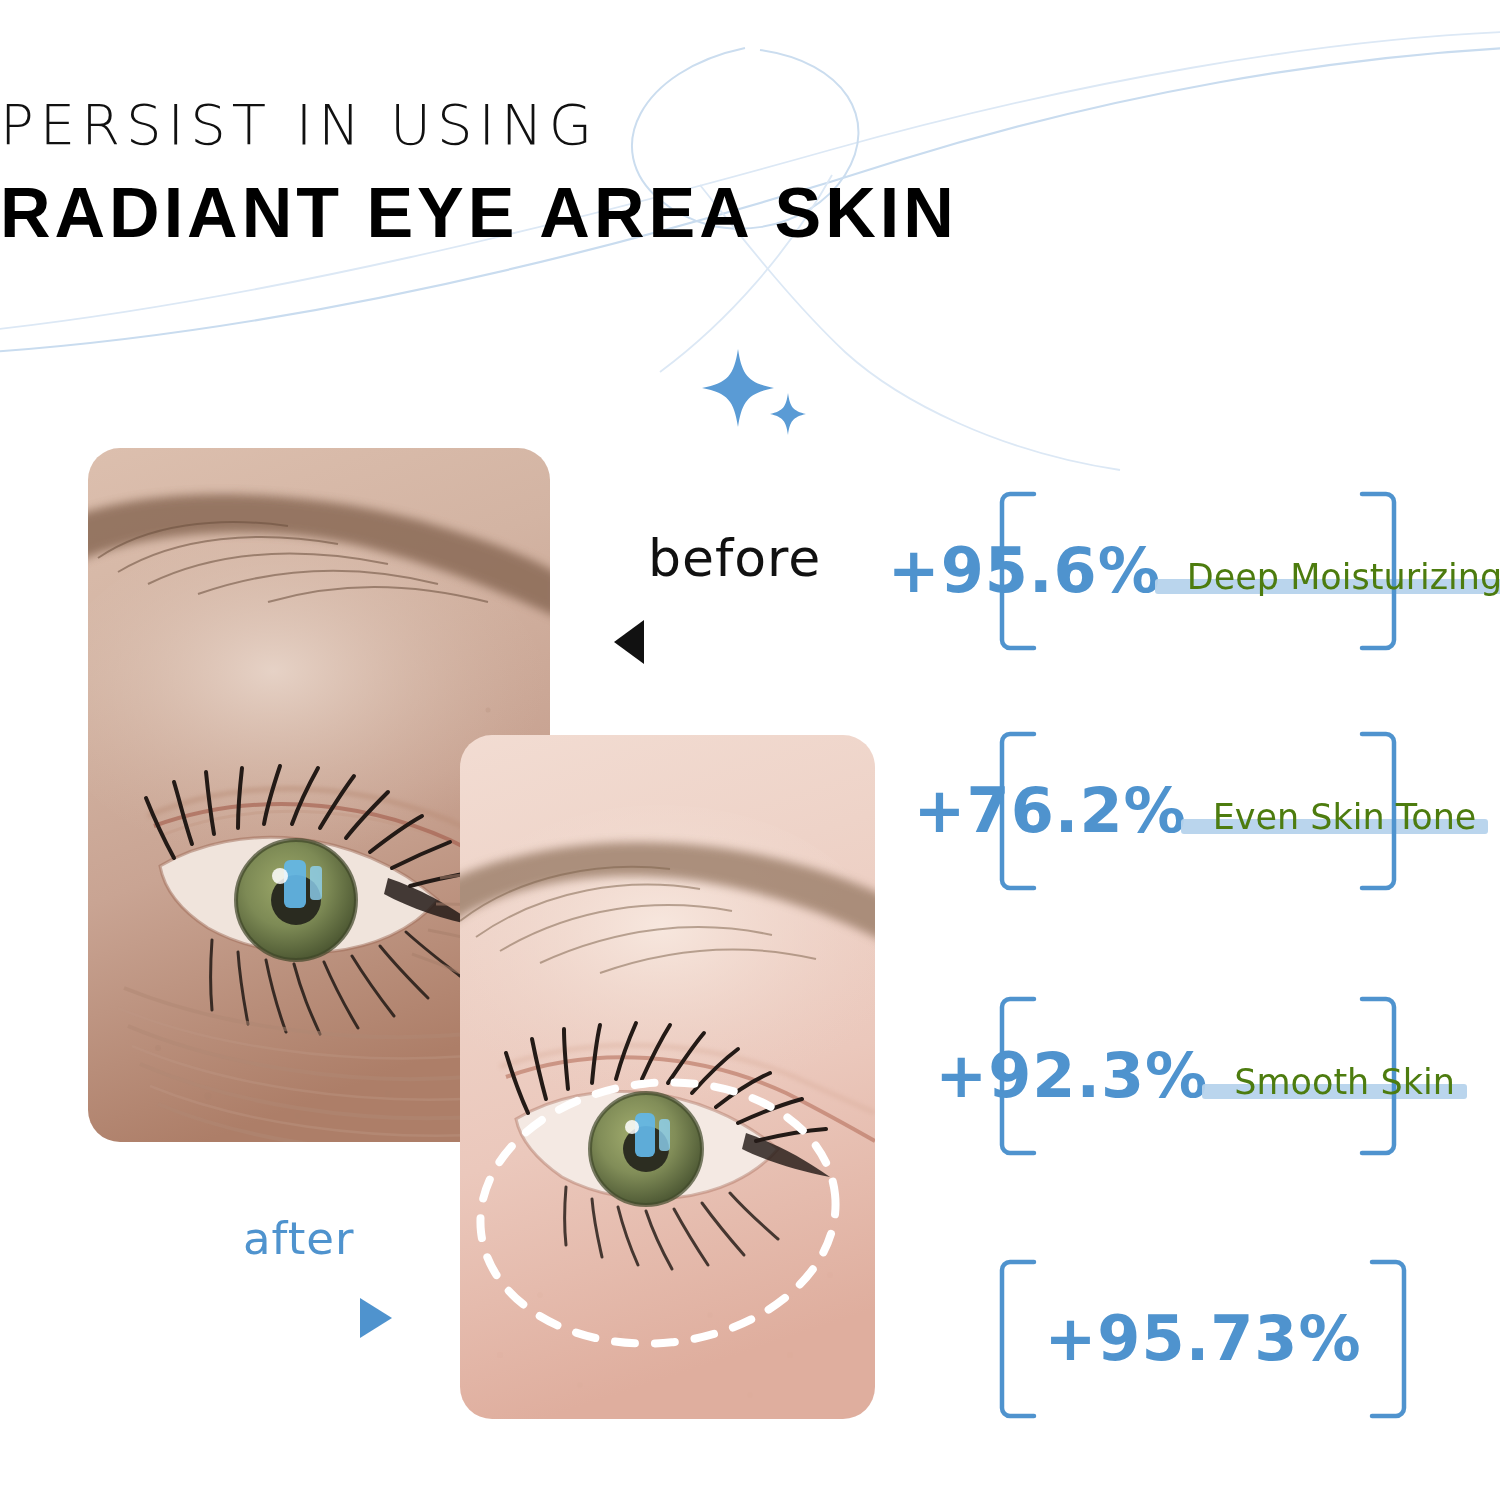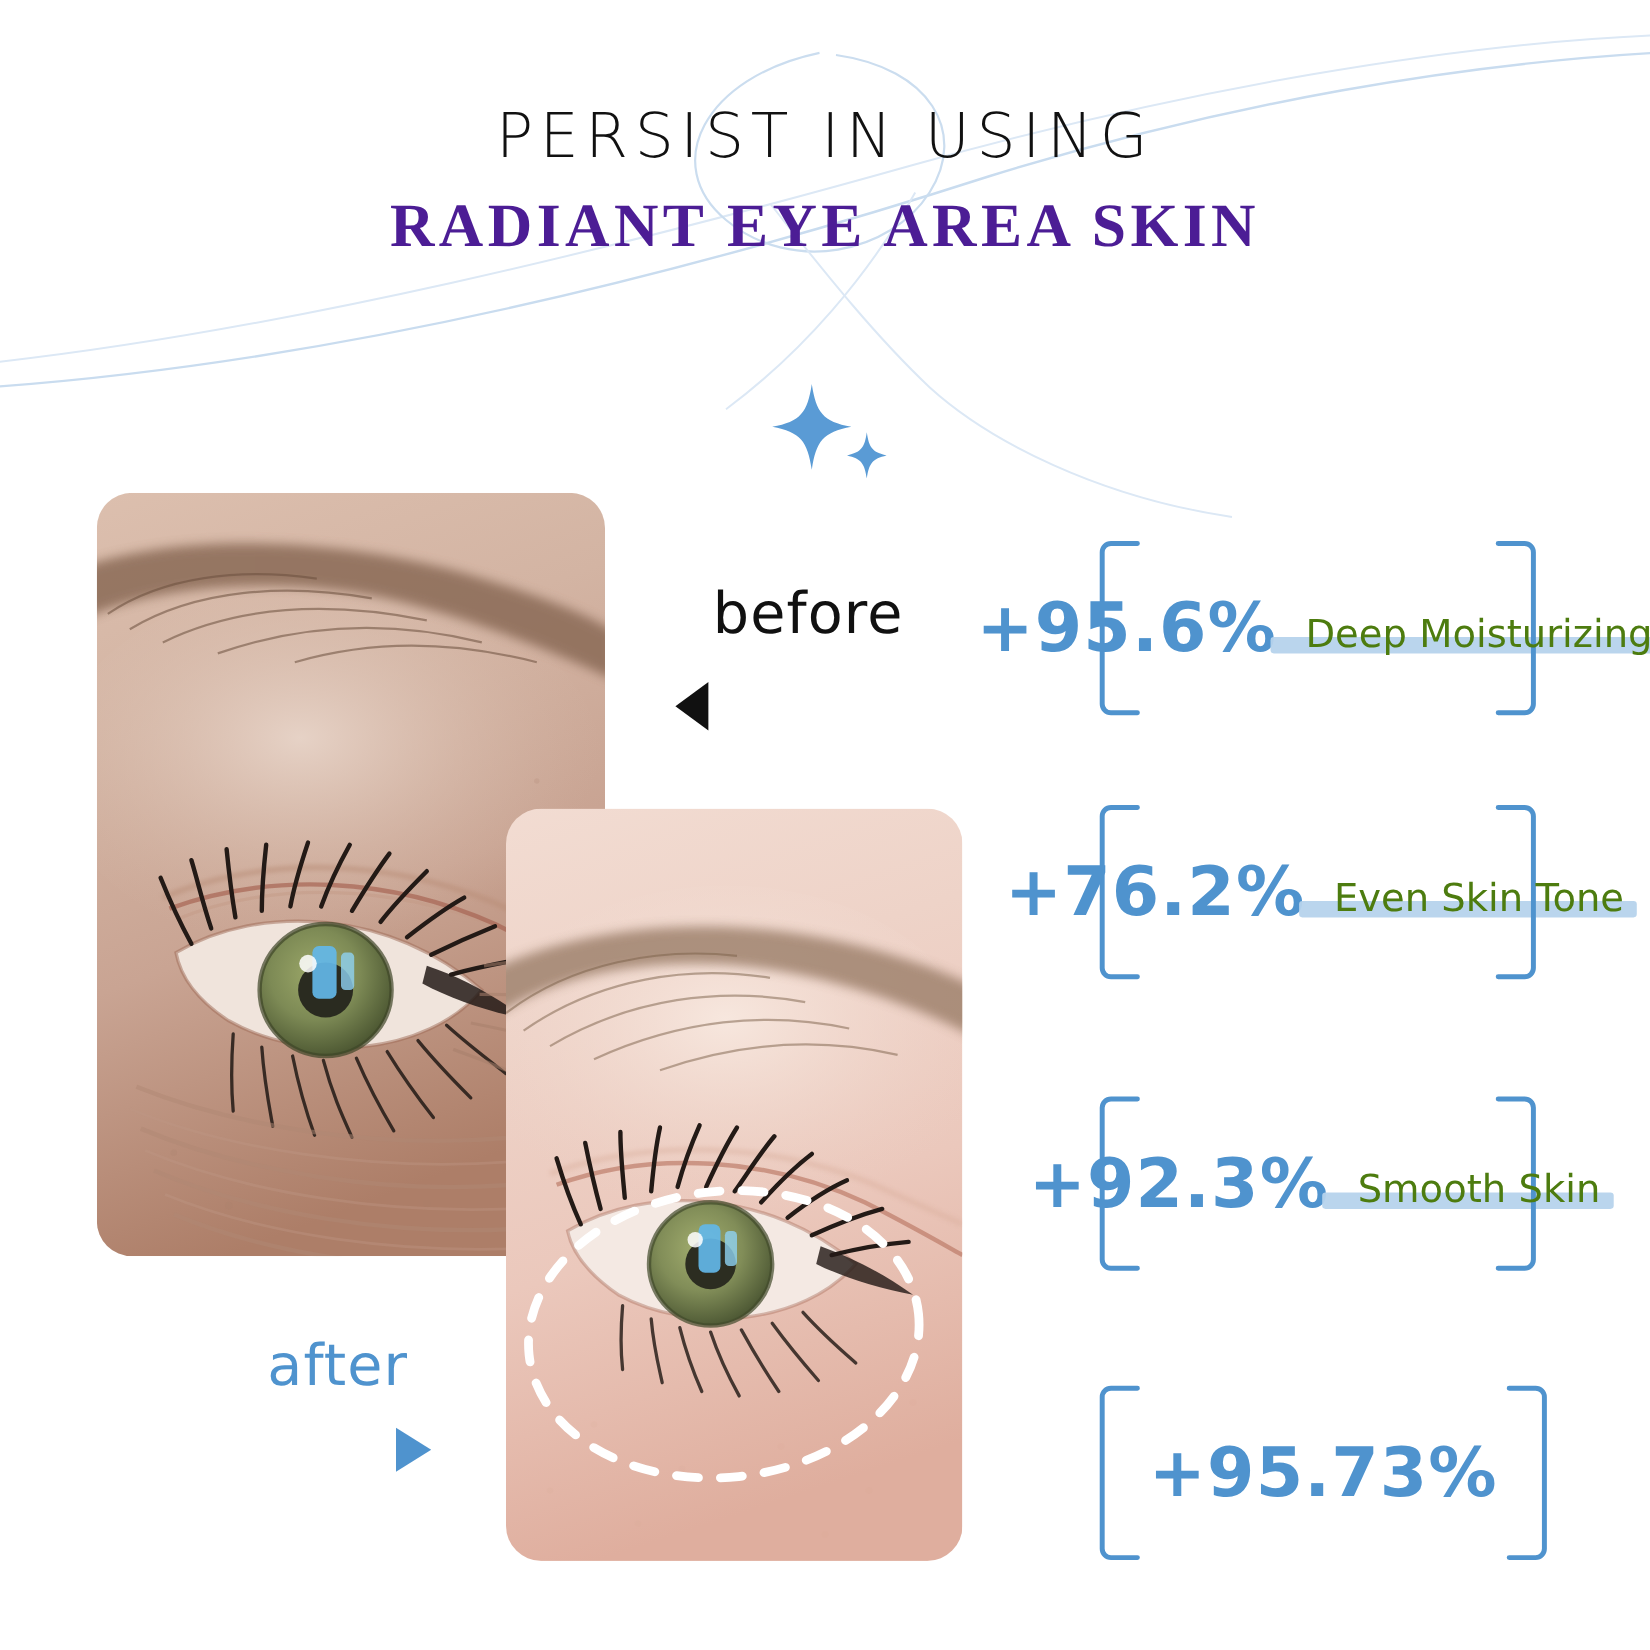--- a/index.html
+++ b/index.html
@@ -15,39 +15,39 @@
   .decor-svg {
     position:absolute; left:0; top:0;
     width:1500px; height:1500px;
     pointer-events:none;
     z-index:0;
   }
 
   
   .headline-block {
     position:absolute; left:0; top:96px;
-    width:1500px; text-align:center; z-index:2;
+    width:1500px; z-index:2;
   }
   .headline-top {
     font-size:56px;
     letter-spacing:6px;
     font-weight:300;
     color:#111111;
     line-height:1.05;
     font-family:"DejaVu Sans", sans-serif;
     -webkit-font-smoothing:antialiased;
   }
   .headline-main {
     margin-top:22px;
-    font-size:56px;
+    font-size:70px;
     letter-spacing:4px;
     font-weight:700;
-    color:#4c1d95;
+    color:#000000;
     line-height:1.05;
-    font-family:Liberation Serif, serif;
+    font-family:Liberation Sans, sans-serif;
   }
 
   
   .sparkles {
     position:absolute; left:700px; top:345px;
     width:120px; height:90px; z-index:2;
   }
 
   
   .photo {
@@ -79,21 +79,21 @@
   .tri-before {
     position:absolute; left:614px; top:620px;
     width:0; height:0;
     border-top:22px solid transparent;
     border-bottom:22px solid transparent;
     border-right:30px solid #111111;
     z-index:5;
   }
   .label-after {
     position:absolute; left:243px; top:1212px;
-    font-size:52px; color:#4F93CE; font-weight:400;
+    font-size:45px; color:#4F93CE; font-weight:400;
     letter-spacing:1px;
     font-family:"DejaVu Sans", sans-serif;
     z-index:5;
   }
   .tri-after {
     position:absolute; left:360px; top:1298px;
     width:0; height:0;
     border-top:20px solid transparent;
     border-bottom:20px solid transparent;
     border-left:32px solid #4F93CE;

